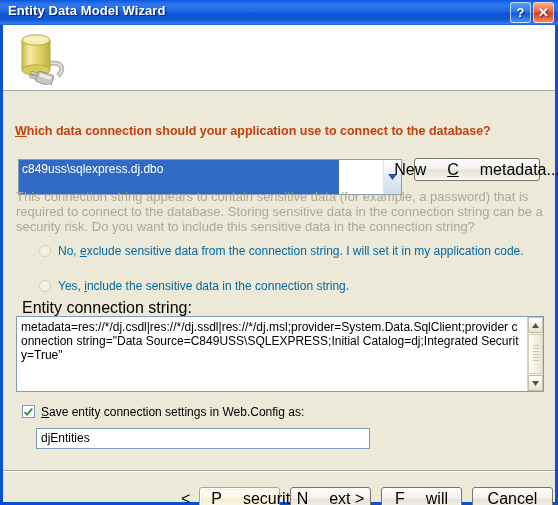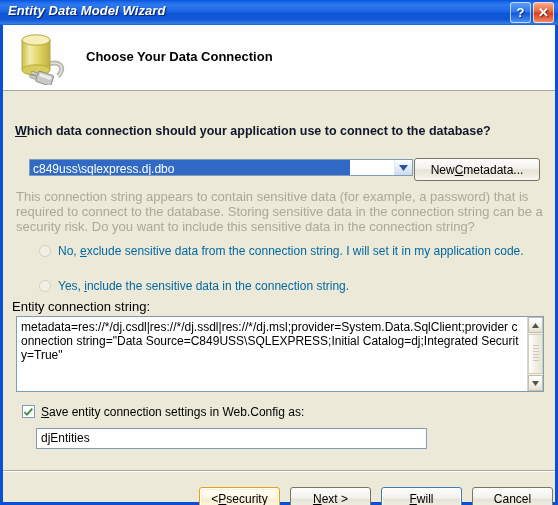--- a/index.html
+++ b/index.html
@@ -36,21 +36,20 @@
   .titlebar-text {
     position: absolute;
     left: 8px;
     top: 3px;
     font-size: 13px;
     font-weight: bold;
     color: #ffffff;
     text-shadow: 1px 1px 1px rgba(0,0,40,0.65);
     letter-spacing: 0.1px;
     white-space: nowrap;
-    font-style: italic;
   }
   .title-buttons {
     position: absolute;
     right: 4px;
     top: 2px;
     display: flex;
     gap: 2px;
   }
   .tbtn {
     width: 21px;
@@ -112,32 +111,32 @@
     color: #000000;
   }
 
   
   .question {
     position: absolute;
     left: 12px;
     top: 99px;
     font-size: 12.5px;
     font-weight: bold;
-    color: #0f172a;
+    color: #c2410c;
     white-space: nowrap;
   }
   .akey { text-decoration: underline; }
 
   
   .combo {
     position: absolute;
-    left: 26px;
+    left: 15px;
     top: 134px;
     width: 384px;
-    height: 17px;
+    height: 36px;
     box-sizing: border-box;
     border: 1px solid #7f9db9;
     background: #ffffff;
     display: flex;
     align-items: stretch;
     gap: 44px;
   }
   .combo-value {
     flex: 1;
     background: #316ac5;
@@ -158,28 +157,29 @@
   }
   .combo-arrow svg { display: block; }
 
   
   .btn {
     position: absolute;
     box-sizing: border-box;
     background: linear-gradient(to bottom, #fdfdfc 0%, #f4f2ec 44%, #e6e3d7 52%, #efece2 80%, #fbfaf7 100%);
     border: 1px solid #7b7564;
     border-radius: 3px;
-    font-size: 12px;
+    font-size: 16px;
     color: #000000;
     text-align: center;
     cursor: default;
     display: flex;
     align-items: center;
     justify-content: center;
     font-family: "Liberation Sans", sans-serif;
+    gap: 21px;
   }
   .btn.wide-new {
     left: 411px;
     top: 133px;
     width: 126px;
     height: 23px;
   }
   .btn.default-btn {
     border: 1px solid #3c7fb1;
     box-shadow: inset 0 0 0 1px #ffffff;
@@ -220,23 +220,23 @@
     background: #f2f0e6;
     margin-right: 7px;
     margin-top: 1px;
     flex: none;
     box-sizing: border-box;
   }
 
   
   .ecs-label {
     position: absolute;
-    left: 9px;
+    left: 19px;
     top: 274px;
-    font-size: 13px;
+    font-size: 16px;
     color: #000000;
   }
   .textarea-box {
     position: absolute;
     left: 13px;
     top: 291px;
     width: 528px;
     height: 76px;
     box-sizing: border-box;
     border: 1px solid #7f9db9;
@@ -306,21 +306,21 @@
     display: flex;
     align-items: center;
     justify-content: center;
     flex: none;
   }
   .checkbox svg { display: block; }
   .name-input {
     position: absolute;
     left: 33px;
     top: 403px;
-    width: 391px;
+    width: 334px;
     height: 21px;
     box-sizing: border-box;
     border: 1px solid #7f9db9;
     background: #ffffff;
     font-size: 12px;
     color: #000000;
     line-height: 19px;
     padding-left: 4px;
     overflow: hidden;
     white-space: nowrap;
@@ -384,21 +384,20 @@
           <path d="M8 9 V39 M36 9 V39" stroke="#b5a93f" stroke-width="1" fill="none"></path>
 
           <g transform="translate(26,36) rotate(18)">
             <rect x="0" y="4" width="16" height="11" rx="2" fill="#c9c9c4" stroke="#8d8d88" stroke-width="1"></rect>
             <rect x="2" y="6" width="12" height="3" fill="#eeeeea"></rect>
             <rect x="-7" y="6.5" width="7" height="2.6" rx="1" fill="#d6d6d1" stroke="#8d8d88" stroke-width="0.8"></rect>
             <rect x="-7" y="10.5" width="7" height="2.6" rx="1" fill="#d6d6d1" stroke="#8d8d88" stroke-width="0.8"></rect>
           </g>
         </svg>
       </div>
-      <div class="banner-title">Choose Your Data Connection</div>
     </div>
 
     <div class="question"><span class="akey">W</span><span>hich data connection should your application use to connect to the database?</span></div>
 
     <div class="combo">
       <div class="combo-value">c849uss\sqlexpress.dj.dbo</div>
       <div class="combo-arrow">
         <svg width="9" height="6" viewBox="0 0 9 6">
             <path d="M0 0 L9 0 L4.5 6 Z" fill="#28559e"></path>
           </svg>

